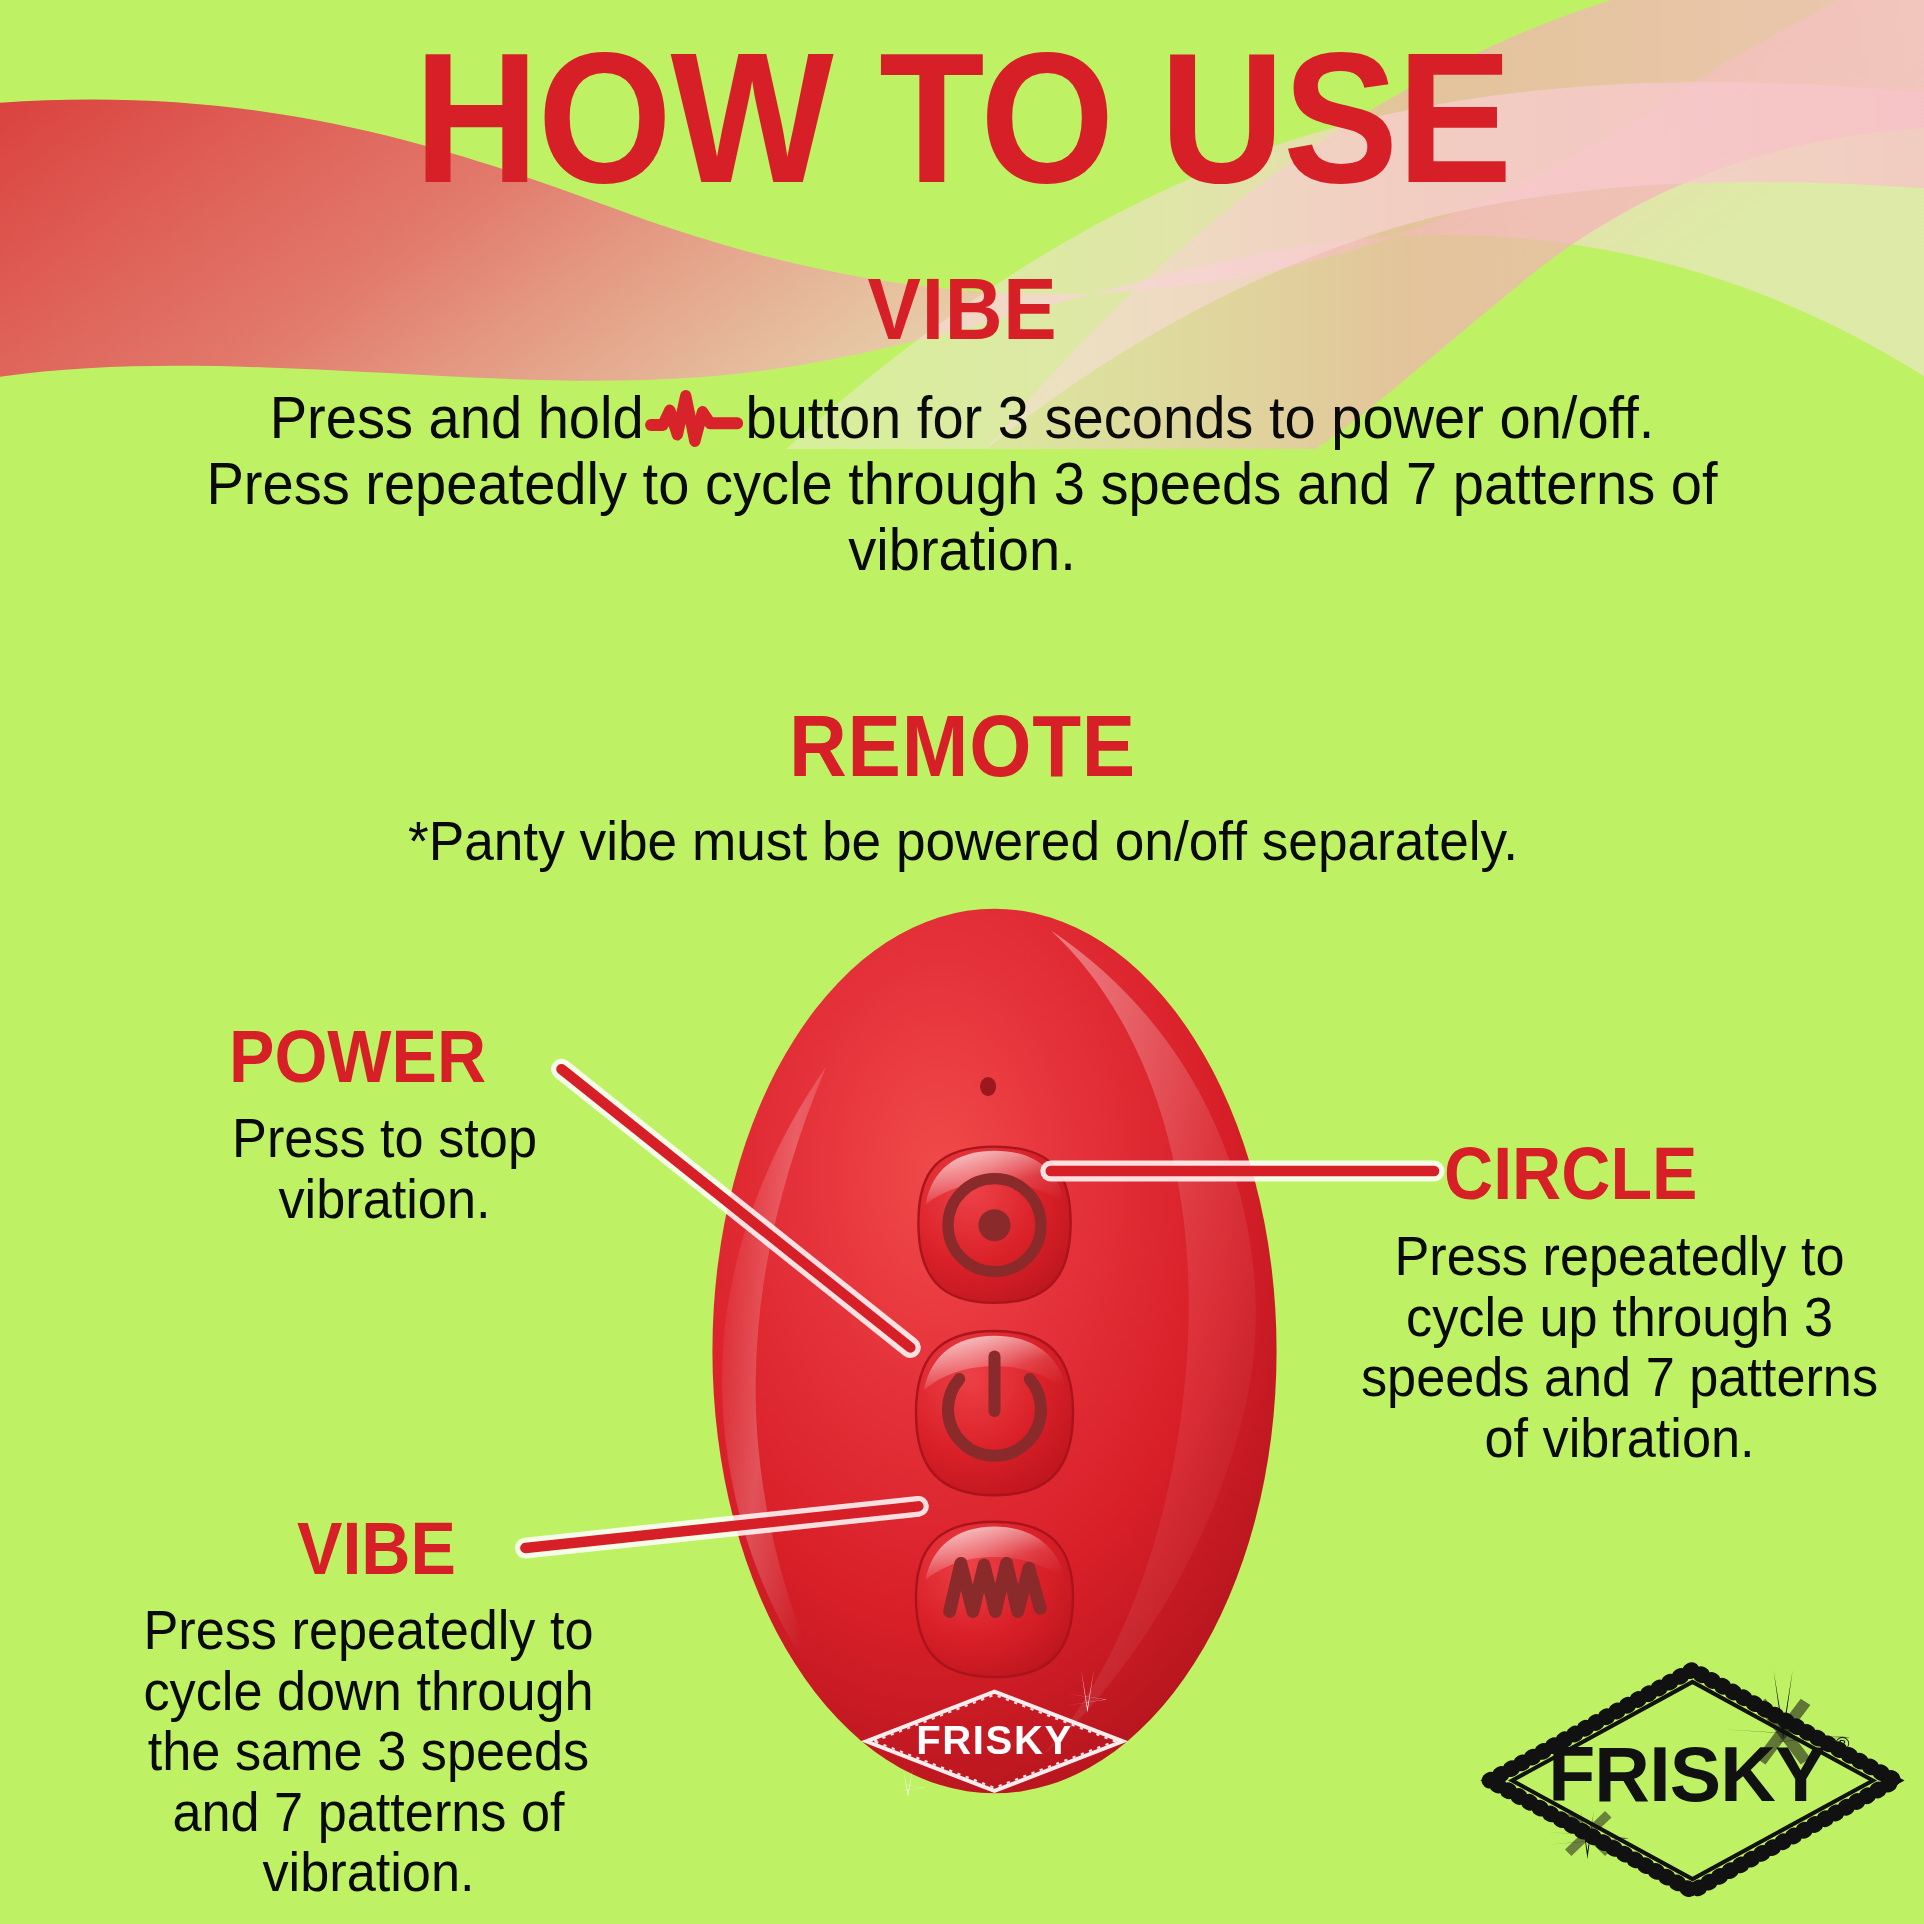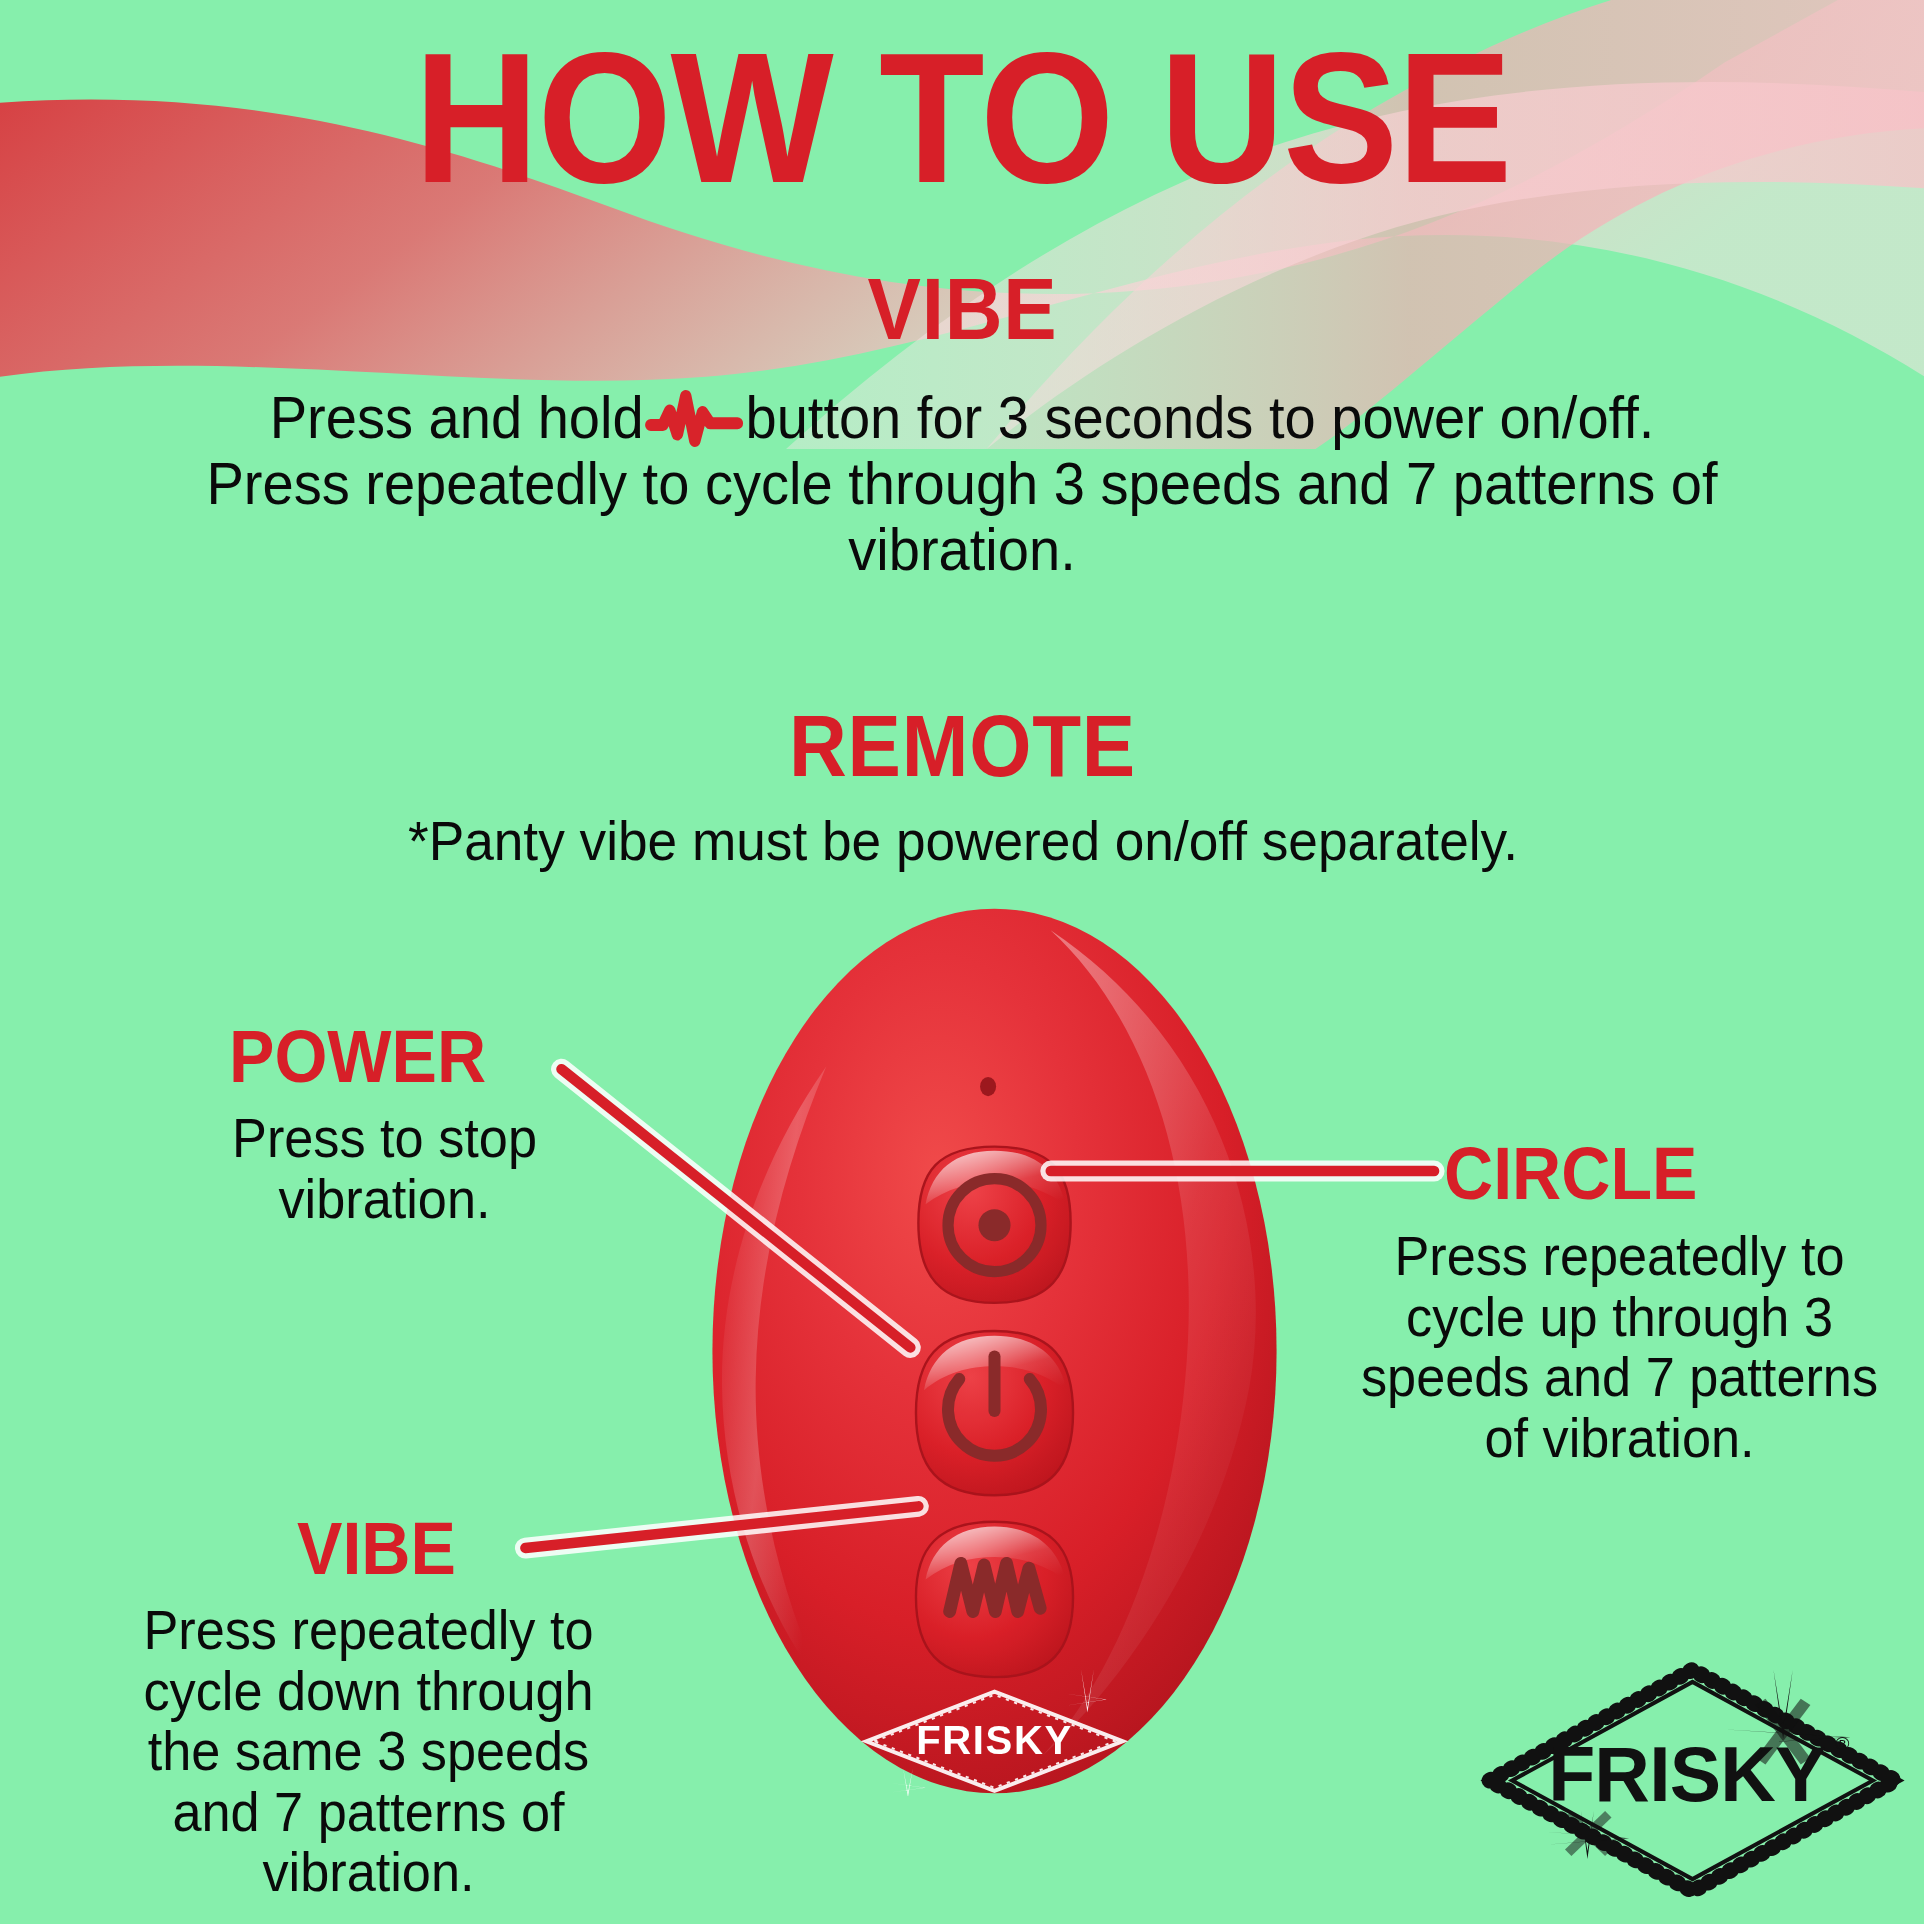--- a/index.html
+++ b/index.html
@@ -4,21 +4,21 @@
 <style>
   html, body {
     margin: 0;
     padding: 0;
     background: #ffffff;
   }
   #page {
     position: relative;
     width: 1925px;
     height: 1925px;
-    background: #86efac;
+    background: #bef264;
     overflow: hidden;
     font-family: "Liberation Sans", sans-serif;
   }
 
   
   #waves {
     position: absolute;
     left: 0; top: 0;
     width: 1925px; height: 449px;
     pointer-events: none;

